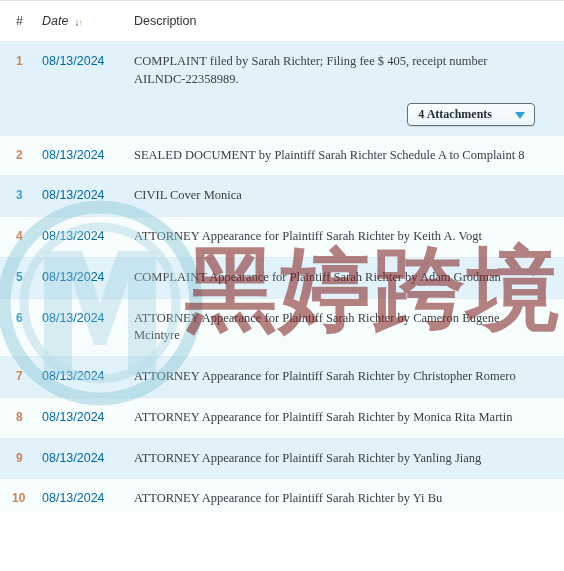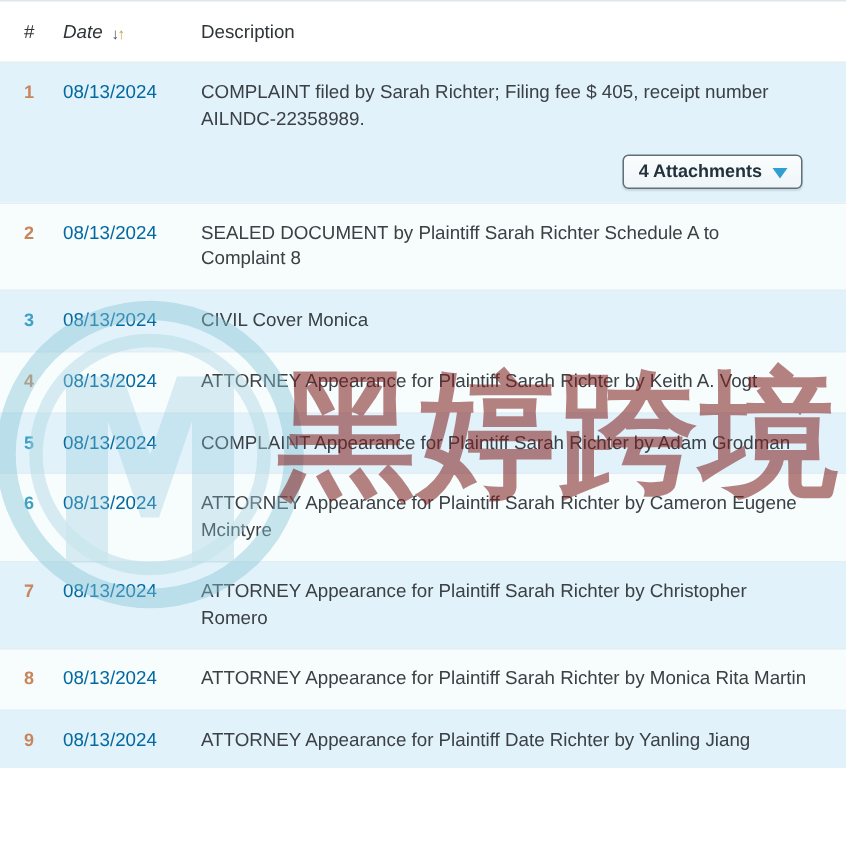--- a/index.html
+++ b/index.html
@@ -48,29 +48,29 @@
     border-bottom:1px solid #e3eef4;
     line-height:1.42;
   }
   td.c-n{
     padding-left:16px;font-weight:700;font-size:12px;
     color:#c9855b;white-space:nowrap;
   }
   td.c-n.teal{color:#3f9fc4;}
   td.c-n.num10{padding-left:12px;}
   td.c-d{padding-left:4px;color:#0369a1;white-space:nowrap;font-size:12.5px;}
-  td.c-x{padding-left:8px;padding-right:26px;color:#3b4045;}
+  td.c-x{padding-left:8px;padding-right:26px;color:#3b4045;font-family:Liberation Serif, serif;}
 
   tr.tall td{padding-bottom:9px;}
   .desc-text{display:block;}
 
   
   .att-row{display:flex;justify-content:flex-end;margin-top:14px;padding-right:3px;}
   .att-btn{
-    display:inline-flex;align-items:center;gap:7px;
+    display:inline-flex;align-items:center;gap:23px;
     background:linear-gradient(#fbfdfe,#eef5f8);
     border:1px solid #5f6f77;border-radius:4px;
     padding:4px 9px 4px 10px;
     font-size:12px;font-weight:700;color:#21323c;
     box-shadow:0 1px 1px rgba(0,0,0,.10);
     cursor:pointer;line-height:1.1;white-space:nowrap;
   }
   .att-caret{
     width:0;height:0;border-left:5px solid transparent;
     border-right:5px solid transparent;border-top:7px solid #2f9fd0;
@@ -165,21 +165,21 @@
 
       <tr class="even">
         <td class="c-n">8</td>
         <td class="c-d">08/13/2024</td>
         <td class="c-x">ATTORNEY Appearance for Plaintiff Sarah Richter by Monica Rita Martin</td>
       </tr>
 
       <tr class="odd">
         <td class="c-n">9</td>
         <td class="c-d">08/13/2024</td>
-        <td class="c-x">ATTORNEY Appearance for Plaintiff Date Richter by Yanling Jiang</td>
+        <td class="c-x">ATTORNEY Appearance for Plaintiff Sarah Richter by Yanling Jiang</td>
       </tr>
 
       <tr class="even">
         <td class="c-n num10">10</td>
         <td class="c-d">08/13/2024</td>
         <td class="c-x">ATTORNEY Appearance for Plaintiff Sarah Richter by Yi Bu</td>
       </tr>
 
     </tbody>
   </table>

